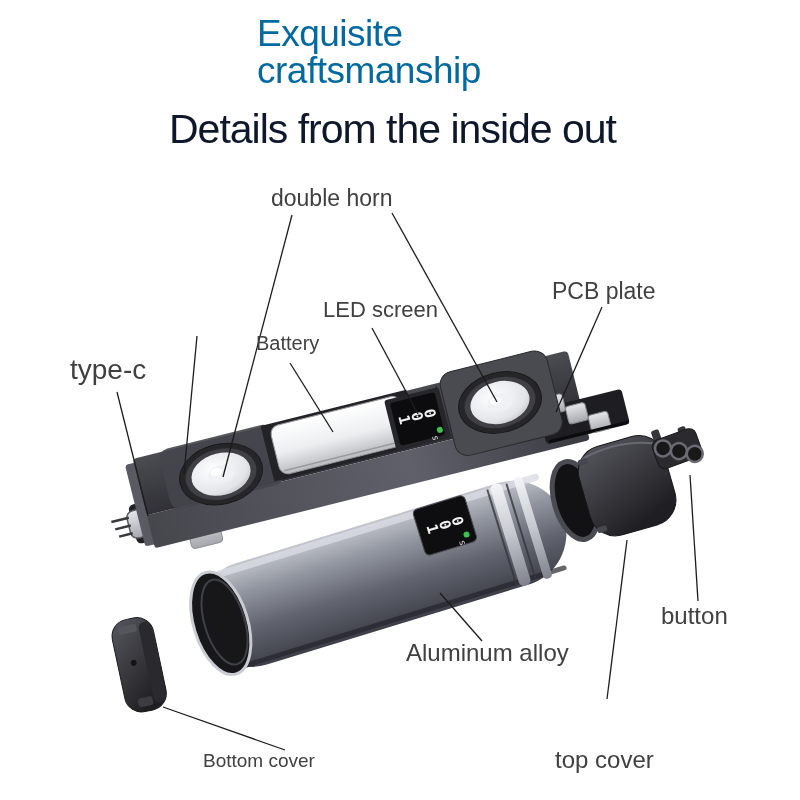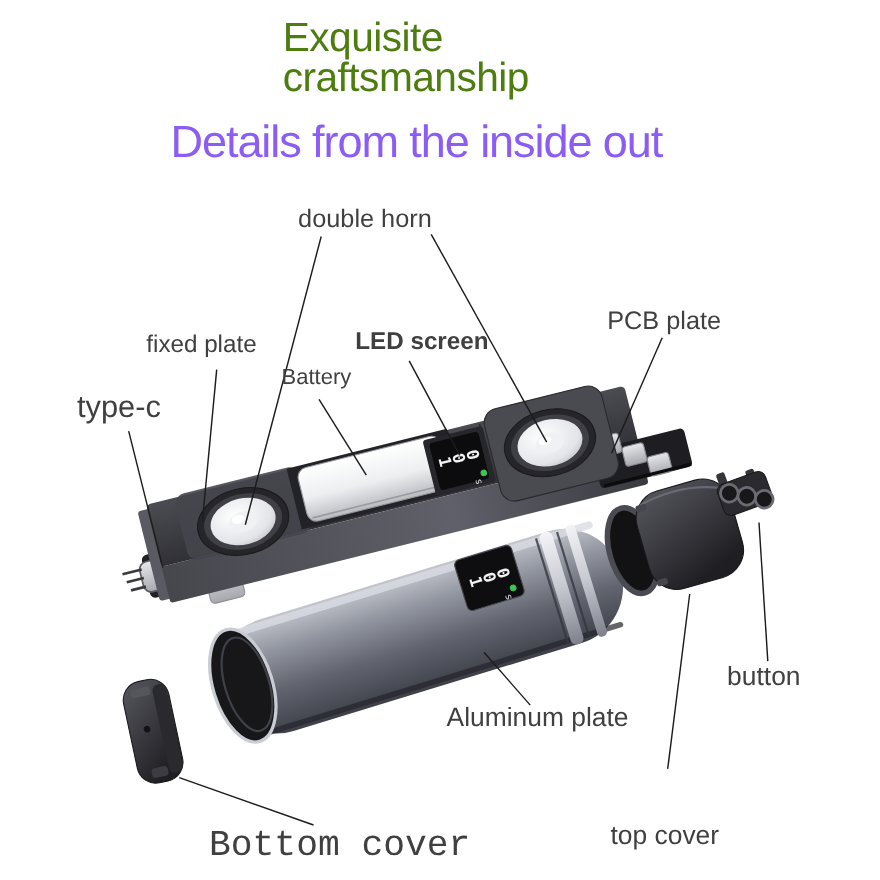--- a/index.html
+++ b/index.html
@@ -1,33 +1,33 @@
 <!DOCTYPE html>
 <html><head>
 <meta charset="utf-8">
 <style>
   html,body{margin:0;padding:0;background:#ffffff;}
   .stage{position:relative;width:800px;height:800px;background:#ffffff;overflow:hidden;
          font-family:"Liberation Sans",sans-serif;}
   .artwork{position:absolute;left:0;top:0;}
   .title{position:absolute;left:257px;top:15px;font-size:37px;line-height:37px;
-         color:#4d7c0f;letter-spacing:-0.5px;font-weight:400;}
-  .subtitle{position:absolute;left:155px;top:106px;font-size:41px;color:#8b5cf6;
+         color:#0369a1;letter-spacing:-0.5px;font-weight:400;}
+  .subtitle{position:absolute;left:169px;top:106px;font-size:41px;color:#0f172a;
          letter-spacing:-1px;font-weight:400;}
   .lbl{position:absolute;color:#404040;white-space:nowrap;font-weight:400;}
   #lbl-double-horn {left:271px;top:185px;font-size:23px;}
   #lbl-fixed-plate {left:133px;top:300px;font-size:22px;}
-  #lbl-led-screen  {left:323px;top:297px;font-size:22px;font-weight:bold;}
+  #lbl-led-screen  {left:323px;top:297px;font-size:22px;}
   #lbl-pcb-board   {left:552px;top:278px;font-size:23px;}
   #lbl-battery     {left:256px;top:332px;font-size:20px;}
   #lbl-type-c      {left:70px; top:354px;font-size:28px;}
   #lbl-button      {left:661px;top:602px;font-size:24px;}
   #lbl-aluminum    {left:406px;top:639px;font-size:24px;}
   #lbl-top-cover   {left:555px;top:698px;font-size:24px;margin-top:48px;}
-  #lbl-bottom-cover{left:190px;top:750px;font-size:33px;font-family:Liberation Mono, monospace;}
+  #lbl-bottom-cover{left:203px;top:750px;font-size:19px;}
   .leader{stroke:#1c1c1c;stroke-width:1.3;fill:none;}
   .led-text{font-family:"DejaVu Sans Mono",monospace;font-weight:bold;fill:#f2f2f2;}
   .led-unit{font-family:"DejaVu Sans Mono",monospace;fill:#d8d8d8;}
 </style>
 </head>
 <body>
 
 <div class="stage">
 
   <svg class="artwork" width="800" height="800" viewBox="0 0 800 800">
@@ -194,22 +194,21 @@
     </g>
   </svg>
 
   <div class="title">
     <div>Exquisite</div>
     <div>craftsmanship</div>
   </div>
   <div class="subtitle">Details from the inside out</div>
 
   <div class="lbl" id="lbl-double-horn">double horn</div>
-  <div class="lbl" id="lbl-fixed-plate">fixed plate</div>
   <div class="lbl" id="lbl-led-screen">LED screen</div>
   <div class="lbl" id="lbl-pcb-board">PCB plate</div>
   <div class="lbl" id="lbl-battery">Battery</div>
   <div class="lbl" id="lbl-type-c">type-c</div>
   <div class="lbl" id="lbl-button">button</div>
-  <div class="lbl" id="lbl-aluminum">Aluminum plate</div>
+  <div class="lbl" id="lbl-aluminum">Aluminum alloy</div>
   <div class="lbl" id="lbl-top-cover">top cover</div>
   <div class="lbl" id="lbl-bottom-cover">Bottom cover</div>
 </div>
 
 </body></html>

